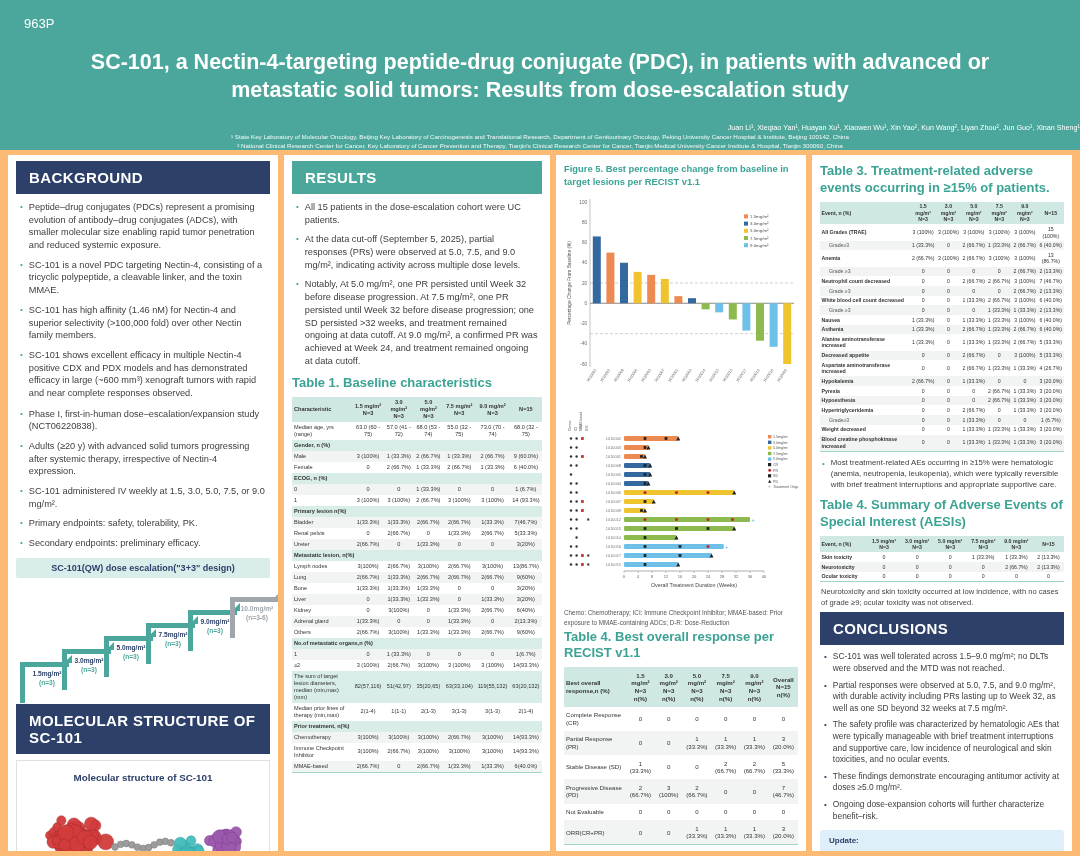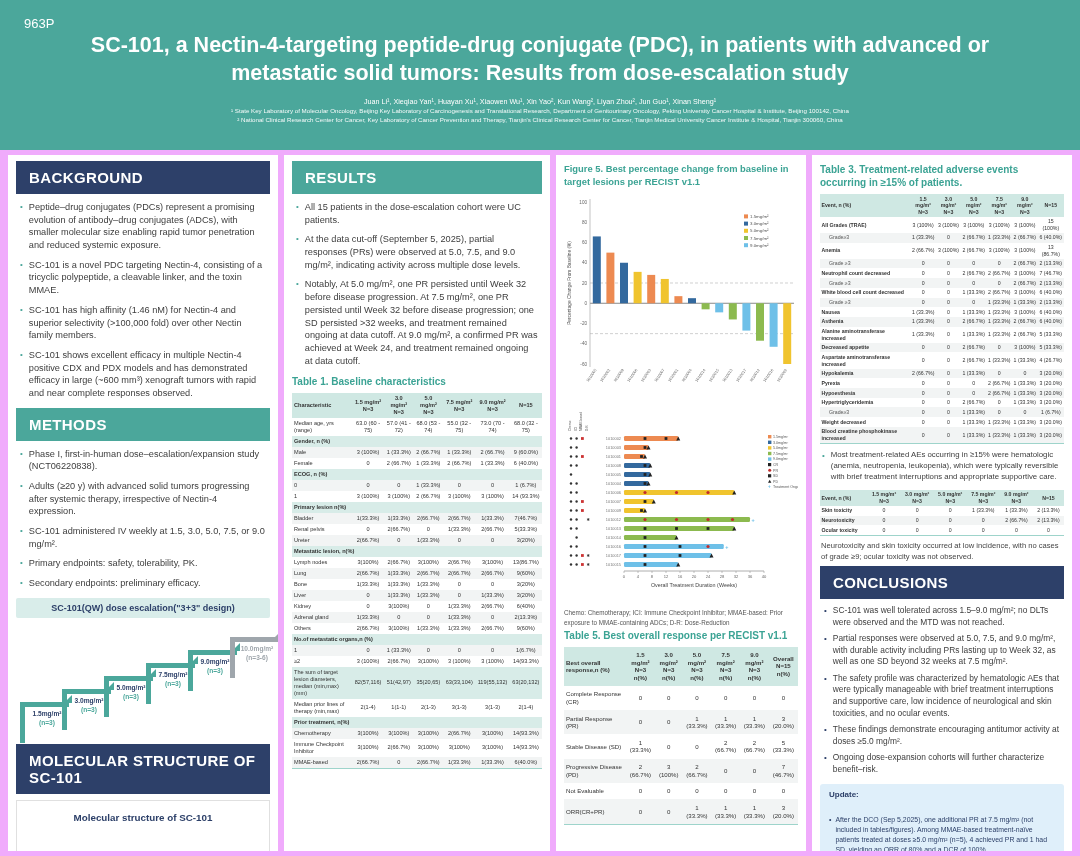--- a/index.html
+++ b/index.html
@@ -1,25 +1,25 @@
 <!DOCTYPE html>
 <html><head>
 <meta charset="utf-8">
 <style>
   html,body{margin:0;padding:0;}
   body{width:1080px;height:856px;position:relative;background:#4BA79B;
        font-family:"Liberation Sans",sans-serif;overflow:hidden;}
   
   .header{position:absolute;top:0;left:0;right:0;height:150px;color:#fff;}
   .poster-num{position:absolute;top:16px;left:24px;font-size:13px;text-align:center;}
-  .title{padding-top:32px;text-align:center;font-weight:bold;font-size:21.5px;line-height:1.3;}
-  .authors{margin-top:9px;text-align:center;font-size:7.2px;}
+  .title{padding-top:49px;text-align:center;font-weight:bold;font-size:21.5px;line-height:1.3;}
+  .authors{margin-top:18px;text-align:right;font-size:7.2px;}
   .affil{text-align:center;font-size:6.2px;line-height:1.5;opacity:.95;}
   
-  .content{position:absolute;top:150px;left:0;right:0;bottom:0;background:#f0abfc;}
+  .content{position:absolute;top:150px;left:0;right:0;bottom:0;background:#fdba74;}
   .col{position:absolute;top:5px;bottom:5px;background:#fff;padding:6px 8px;box-sizing:border-box;overflow:hidden;}
   #col1{left:8px;width:270px;}
   #col2{left:284px;width:266px;}
   #col3{left:556px;width:250px;}
   #col4{left:812px;width:260px;}
   
   .sec-head{color:#fff;font-weight:bold;font-size:15px;padding:8px 13px;letter-spacing:.4px;margin-bottom:4px;}
   .sec-head.navy{background:#2D4069;}
   .sec-head.teal{background:#4BA79B;}
   
@@ -37,21 +37,21 @@
   .step .n{display:block;color:#4BA79B;}
   .step .tri{position:absolute;right:-3px;top:-12px;width:0;height:0;
              border-left:8px solid transparent;border-bottom:8px solid #4BA79B;}
   .step.future{border-color:#9FA6AC;}
   .step.future .lbl,.step.future .n{color:#9FA6AC;}
   .step.future .tri{border-bottom-color:#9FA6AC;}
   
   .figcard{border:1px solid #E0E0E0;background:#fff;margin-top:6px;padding:7px 6px;}
   .mol-title{color:#2D4069;font-weight:bold;font-size:9.8px;text-align:center;margin:4px 0 0;}
   
-  .tbl-title{color:#3BA394;font-weight:bold;font-size:10px;line-height:1.3;margin:0 0 5px;}
+  .tbl-title{color:#3BA394;font-weight:bold;font-size:13px;line-height:1.3;margin:0 0 5px;}
   table{border-collapse:collapse;width:100%;border-bottom:1.5px solid #9ED4CB;}
   th{background:#CFE8E3;font-weight:bold;white-space:pre-line;}
   th,td{font-size:5.6px;padding:2px 2px;text-align:center;color:#333;vertical-align:middle;line-height:1.25;}
   td:first-child,th:first-child{text-align:left;}
   tr.section td{background:#D8ECE8 !important;font-weight:bold;text-align:left;}
   tr.shade td{background:#D8ECE8 !important;}
   tr.odd td{background:#F2F4F4;}
   tr.main td:first-child{font-weight:bold;}
   tr.sub td:first-child{padding-left:9px;color:#555;}
   .t-big th,.t-big td{font-size:6.1px;padding:4.5px 2px;}
@@ -92,21 +92,20 @@
         <div class="bullet">
           <span class="dot">•</span>
           <span class="btext">SC-101 has high affinity (1.46 nM) for Nectin-4 and superior selectivity (&gt;100,000 fold) over other Nectin family members.</span>
         </div>
         <div class="bullet">
           <span class="dot">•</span>
           <span class="btext">SC-101 shows excellent efficacy in multiple Nectin-4 positive CDX and PDX models and has demonstrated efficacy in large (~600 mm³) xenograft tumors with rapid and near complete responses observed.</span>
         </div>
       </div>
 
-    <div class="sec-head teal">METHODS</div>
     <div class="bullets">
         <div class="bullet">
           <span class="dot">•</span>
           <span class="btext">Phase I, first-in-human dose–escalation/expansion study (NCT06220838).</span>
         </div>
         <div class="bullet">
           <span class="dot">•</span>
           <span class="btext">Adults (≥20 y) with advanced solid tumors progressing after systemic therapy, irrespective of Nectin-4 expression.</span>
         </div>
         <div class="bullet">
@@ -744,21 +743,21 @@
         <text x="209" y="63.60000000000001" font-size="3.6" fill="#555">PR</text>
         <rect x="204" y="66.2" width="3.2" height="3.2" fill="#222"></rect>
         <text x="209" y="69.2" font-size="3.6" fill="#555">SD</text>
         <path d="M204,74.8 L207.4,74.8 L205.7,71.8 Z" fill="#222"></path>
         <text x="209" y="74.8" font-size="3.6" fill="#555">PD</text>
         <text x="204" y="80.39999999999999" font-size="4.6" fill="#6EC0E8" font-weight="bold">+</text>
         <text x="209" y="80.39999999999999" font-size="3.6" fill="#555">Treatment Ongoing</text>
       </svg>
     <div class="fig-note">Chemo: Chemotherapy; ICI: Immune Checkpoint Inhibitor; MMAE-based: Prior exposure to MMAE-containing ADCs; D-R: Dose-Reduction</div>
 
-    <div class="tbl-title">Table 5. Best overall response per RECIST v1.1</div>
+    <div class="tbl-title">Table 4. Best overall response per RECIST v1.1</div>
     <div class="t-big">
         <table>
           <thead>
             <tr>
               <th>Best overall response,n (%)</th>
               <th>1.5 mg/m²
 N=3  n(%)</th>
               <th>3.0 mg/m²
 N=3  n(%)</th>
               <th>5.0 mg/m²
@@ -1032,20 +1031,21 @@
               <td>1 (33.3%)</td>
               <td>3 (20.0%)</td>
             </tr>
           </tbody>
         </table>
       </div>
     <div class="bullet" style="margin-top:6px;">
       <span class="dot">•</span>
       <span style="font-size:7.8px;line-height:1.4;color:#3d3d3d;">Most treatment-related AEs occurring in ≥15% were hematologic (anemia, neutropenia, leukopenia), which were typically reversible with brief treatment interruptions and appropriate supportive care.</span>
     </div>
+    <div class="tbl-title">Table 4. Summary of Adverse Events of Special Interest (AESIs)</div>
     <div class="t-tiny">
         <table>
           <thead>
             <tr>
               <th>Event, n (%)</th>
               <th>1.5 mg/m²
 N=3</th>
               <th>3.0 mg/m²
 N=3</th>
               <th>5.0 mg/m²

